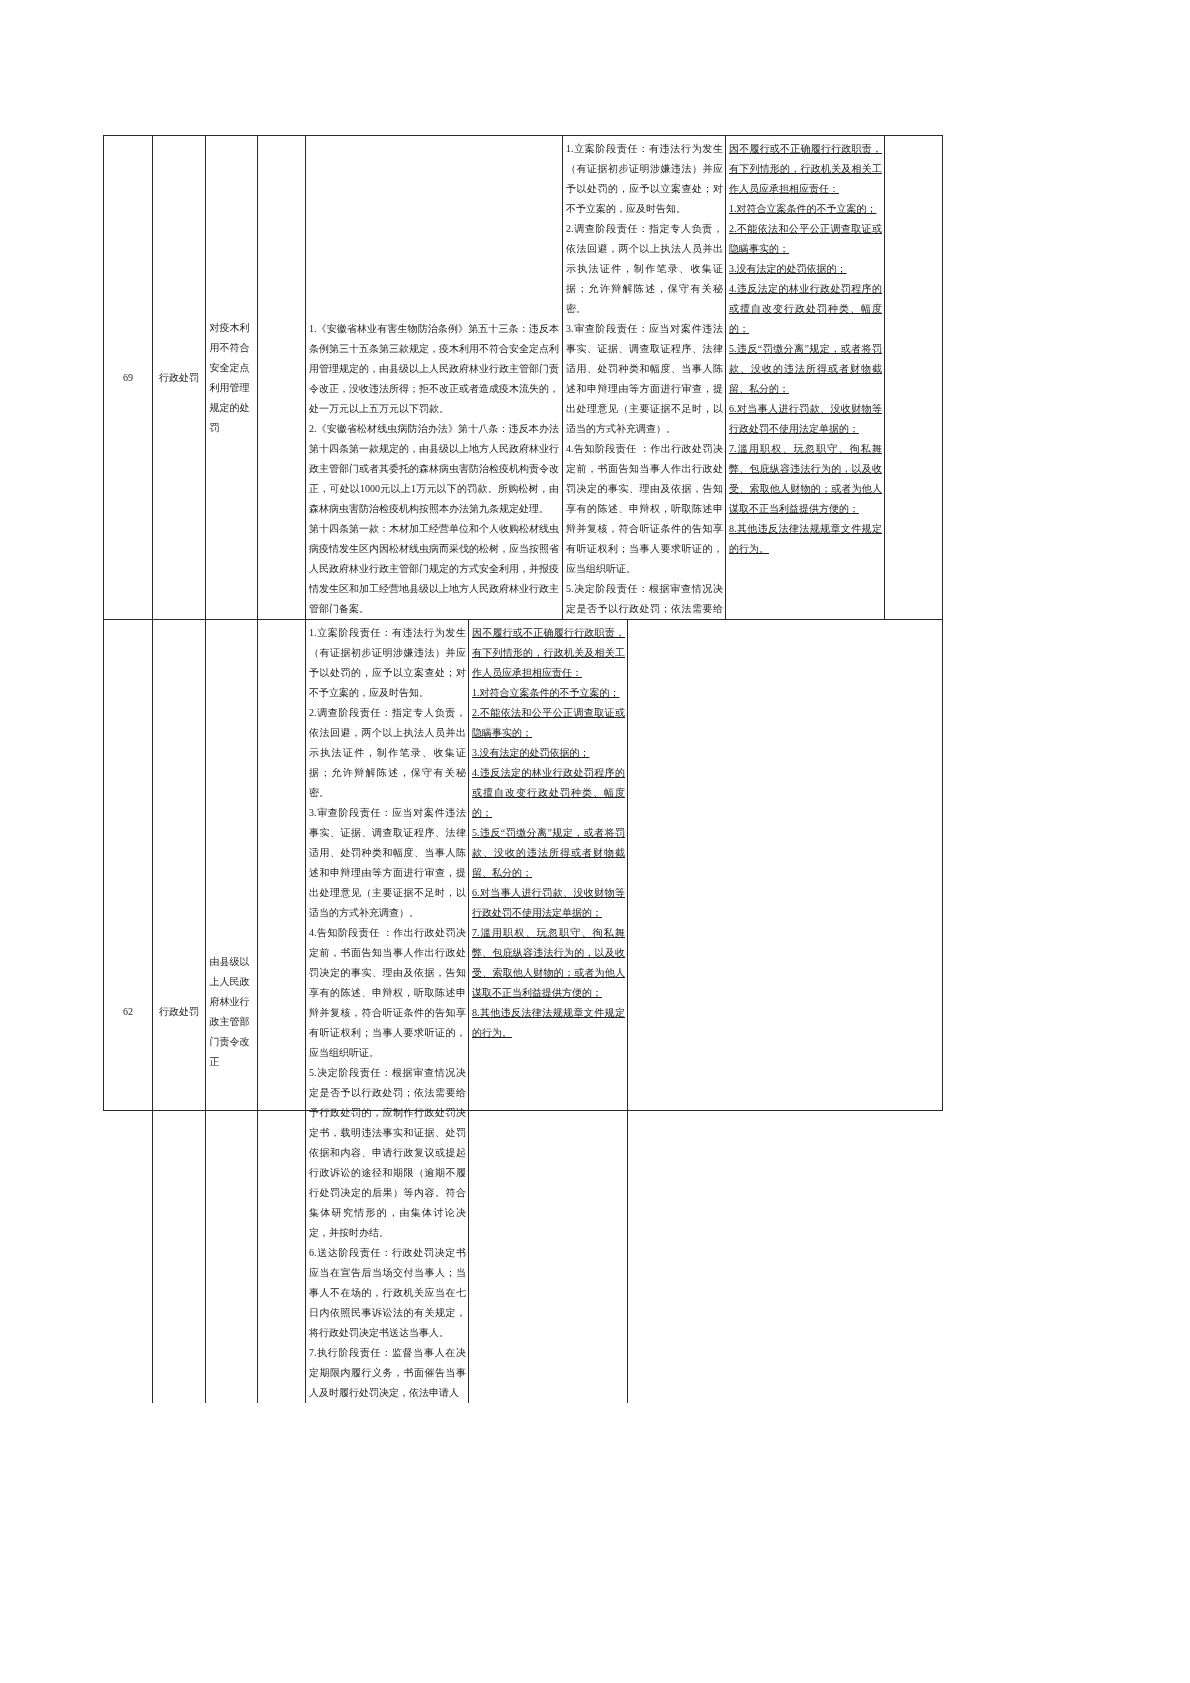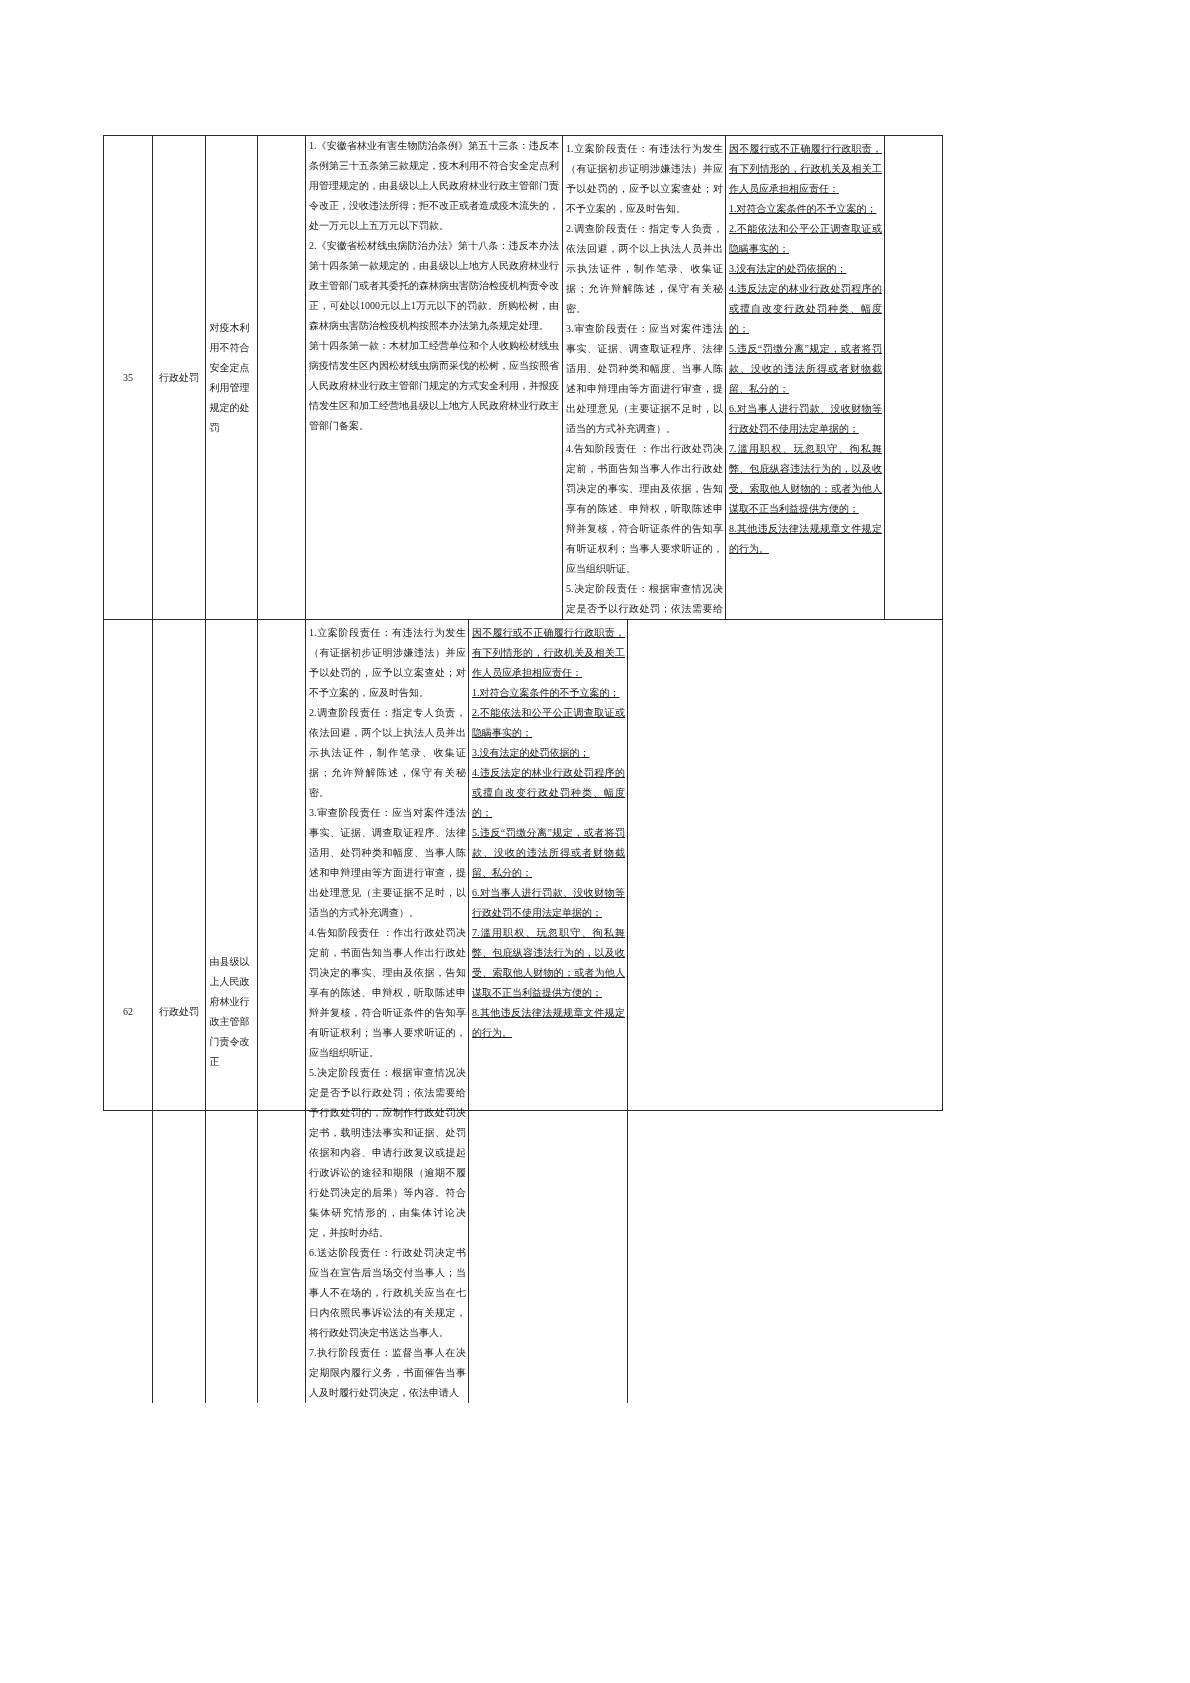--- a/index.html
+++ b/index.html
@@ -30,34 +30,34 @@
   .c6 { width:163px; }
   .c7 { width:159px;text-decoration:underline; }
   .c8 { flex:1; }
   .txt {
     font-size:10px; line-height:20px;
     white-space:pre-wrap; word-break:break-all;
   }
   .center-cell { display:flex; align-items:center; justify-content:center; }
   .center-cell .txt { }
   .c3 .txt { width:44px; }
-  .mid-cell { display:flex; align-items:flex-start; padding:0 3px; }
+  .mid-cell { display:flex; align-items:flex-end; padding:0 3px; }
   .mid-cell .txt { text-align:justify; }
   .top-cell { padding:3px 2px 0 3px; }
   .top-cell .txt { text-align:justify; }
 </style>
 </head>
 <body>
 
 <div class="page">
   <div class="gov-table">
 
     <div class="t-row r1">
       <div class="cell c1 center-cell">
-        <div class="txt">35</div>
+        <div class="txt">69</div>
       </div>
       <div class="cell c2 center-cell">
         <div class="txt">行政处罚</div>
       </div>
       <div class="cell c3 center-cell">
         <div class="txt">对疫木利用不符合安全定点利用管理规定的处罚</div>
       </div>
       <div class="cell c4">
         <div class="txt"></div>
       </div>

